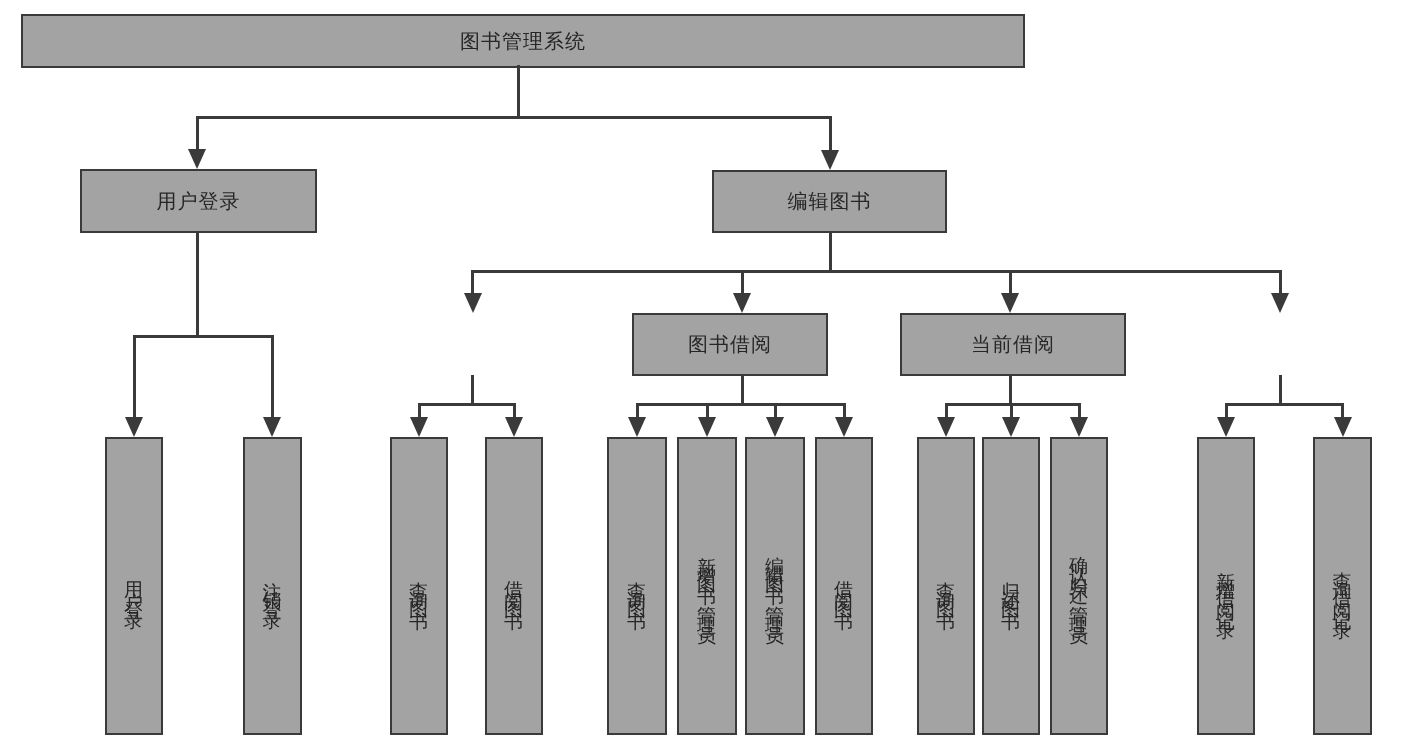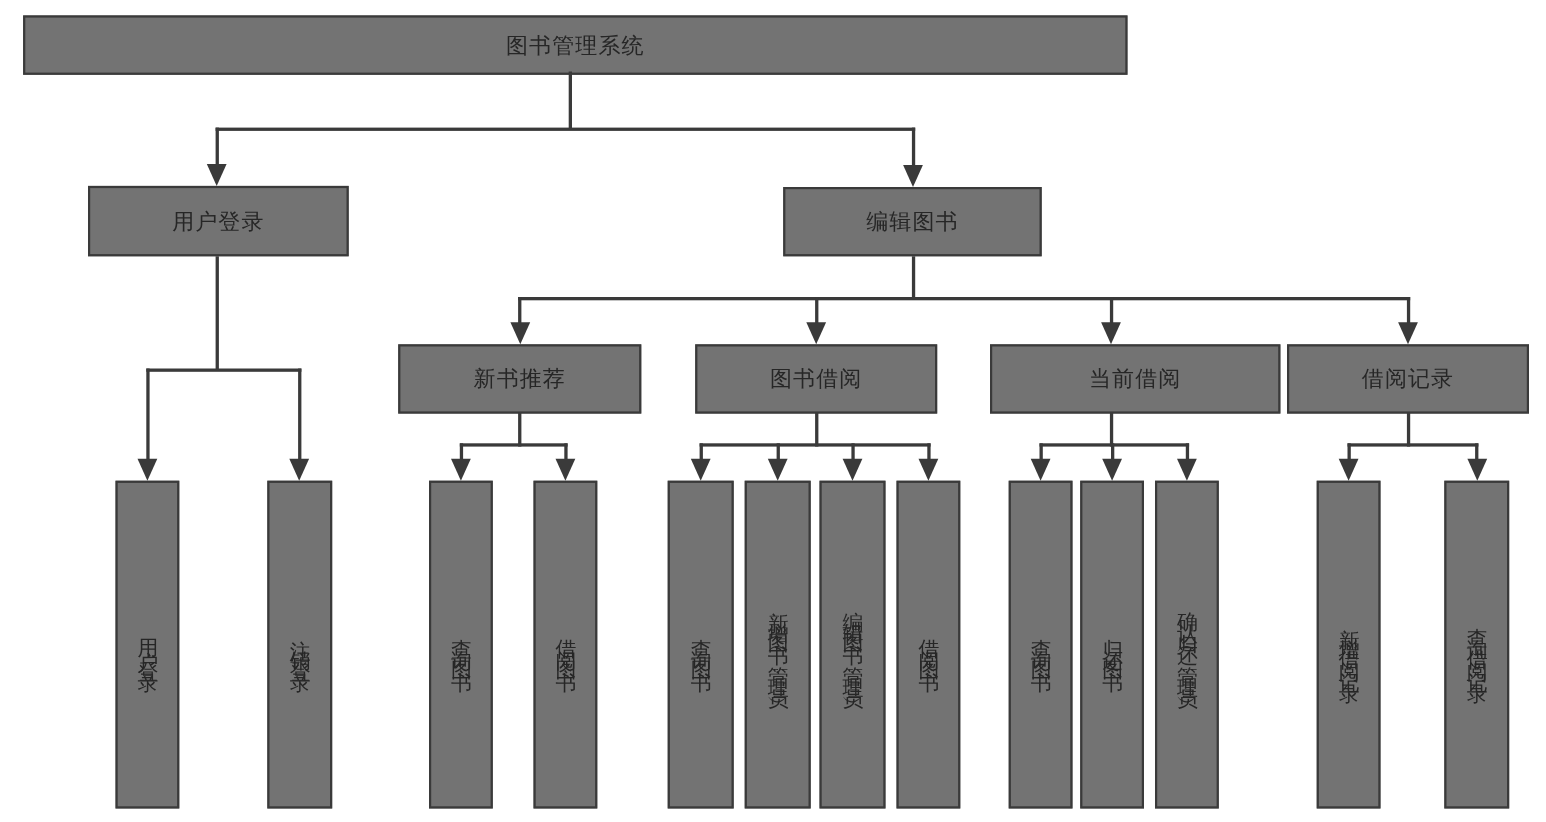--- a/index.html
+++ b/index.html
@@ -14,21 +14,21 @@
     width:1405px;height:747px;
     background:var(--bg);
     font-family:"Liberation Sans","DejaVu Sans",sans-serif;
     color:var(--text);
     overflow:hidden;
   }
   .node{
     position:absolute;
     box-sizing:border-box;
     border:2.5px solid var(--line);
-    background:#737373;
+    background:#a3a3a3;
     display:flex;
     align-items:center;
     justify-content:center;
     font-size:20px;
     letter-spacing:1px;
     color:var(--text);
     white-space:nowrap;
   }
   .leaf{
     writing-mode:vertical-rl;
@@ -58,27 +58,25 @@
 <body>
 
 <div class="stage">
 
   <div class="node" style="left:21px;top:14px;width:1004px;height:54px">图书管理系统</div>
 
   <div class="node" style="left:80px;top:169px;width:237px;height:64px">用户登录</div>
 
   <div class="node" style="left:712px;top:170px;width:235px;height:63px">编辑图书</div>
 
-  <div class="node" style="left:362px;top:313px;width:221px;height:63px">新书推荐</div>
 
-  <div class="node" style="left:632px;top:313px;width:220px;height:63px">图书借阅</div>
+  <div class="node" style="left:632px;top:313px;width:196px;height:63px">图书借阅</div>
 
-  <div class="node" style="left:900px;top:313px;width:264px;height:63px">当前借阅</div>
+  <div class="node" style="left:900px;top:313px;width:226px;height:63px">当前借阅</div>
 
-  <div class="node" style="left:1170px;top:313px;width:220px;height:63px">借阅记录</div>
 
   <div class="node leaf" style="left:105px;top:437px;width:58px;height:298px">用户登录</div>
   <div class="node leaf" style="left:243px;top:437px;width:59px;height:298px">注销登录</div>
 
   <div class="node leaf" style="left:390px;top:437px;width:58px;height:298px">查询图书</div>
   <div class="node leaf" style="left:485px;top:437px;width:58px;height:298px">借阅图书</div>
 
   <div class="node leaf" style="left:607px;top:437px;width:60px;height:298px">查询图书</div>
   <div class="node leaf" style="left:677px;top:437px;width:60px;height:298px">新增图书（管理员）</div>
   <div class="node leaf" style="left:745px;top:437px;width:60px;height:298px">编辑图书（管理员）</div>

